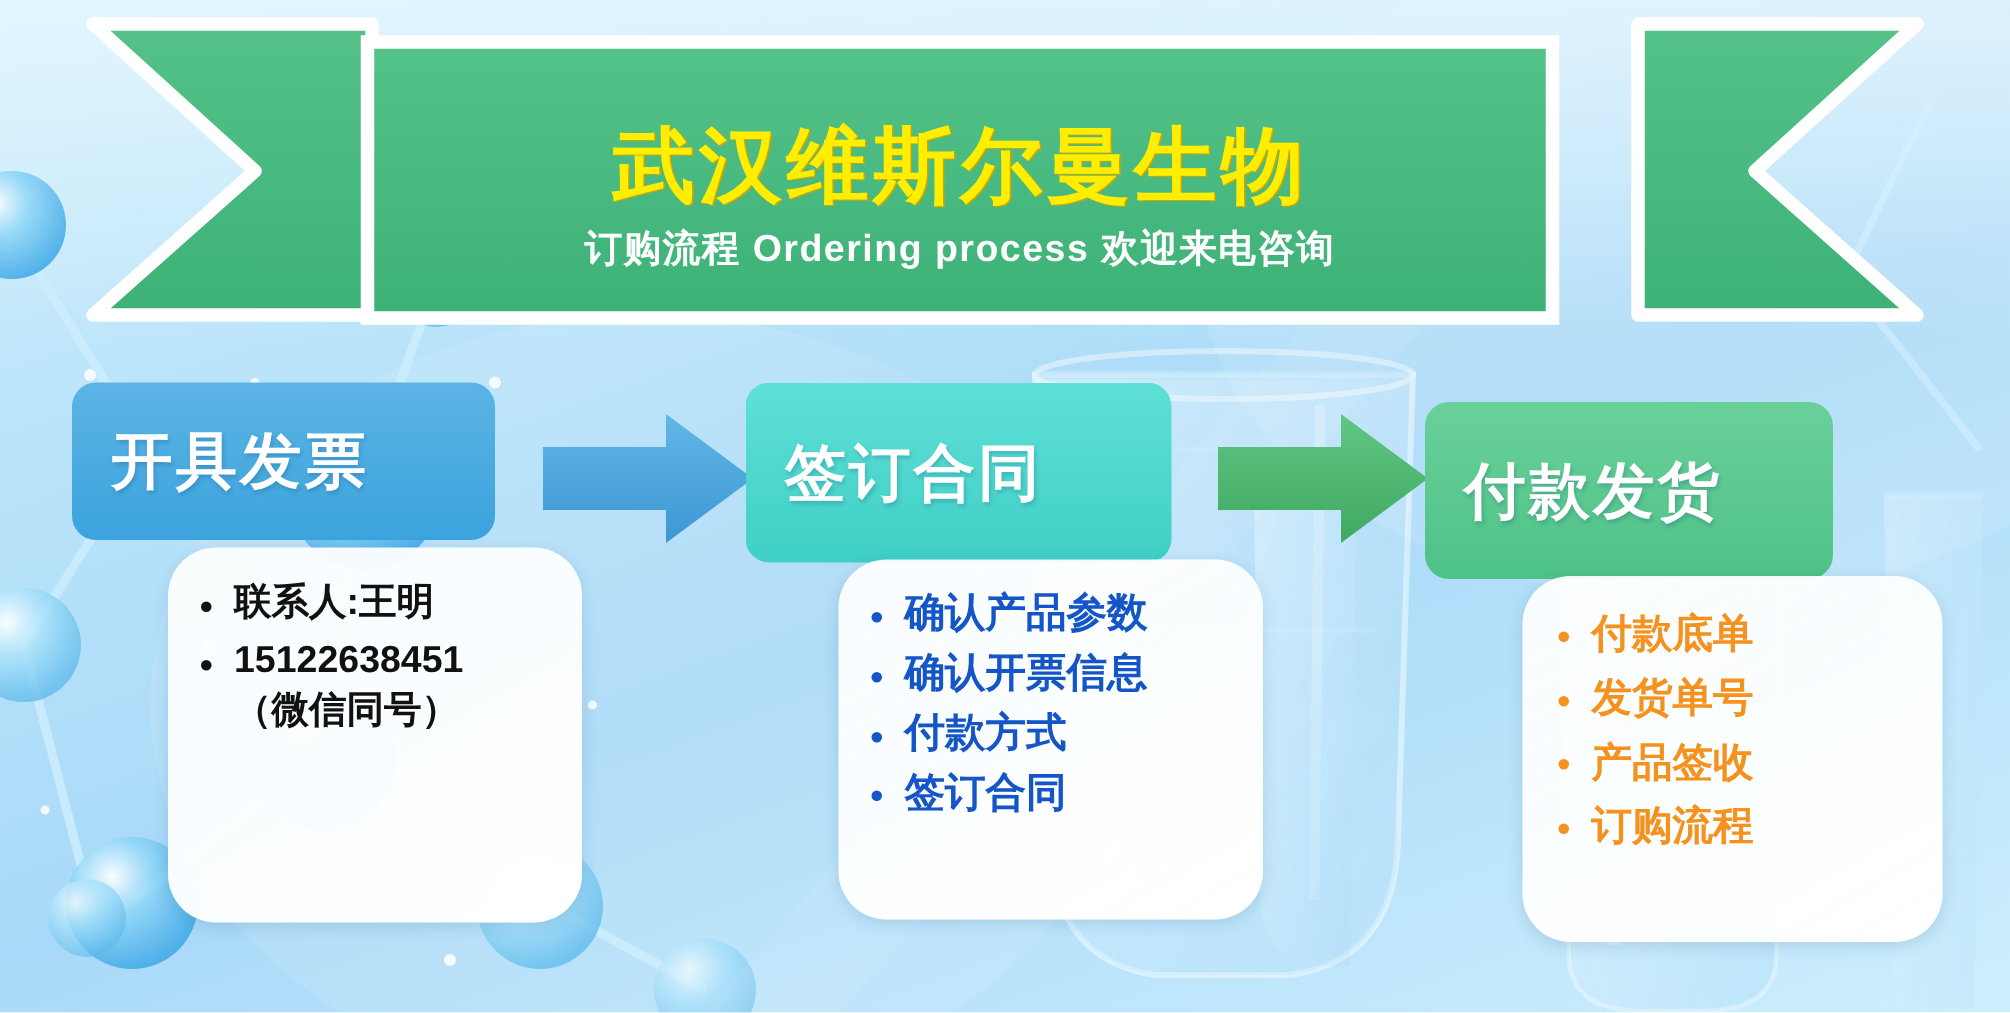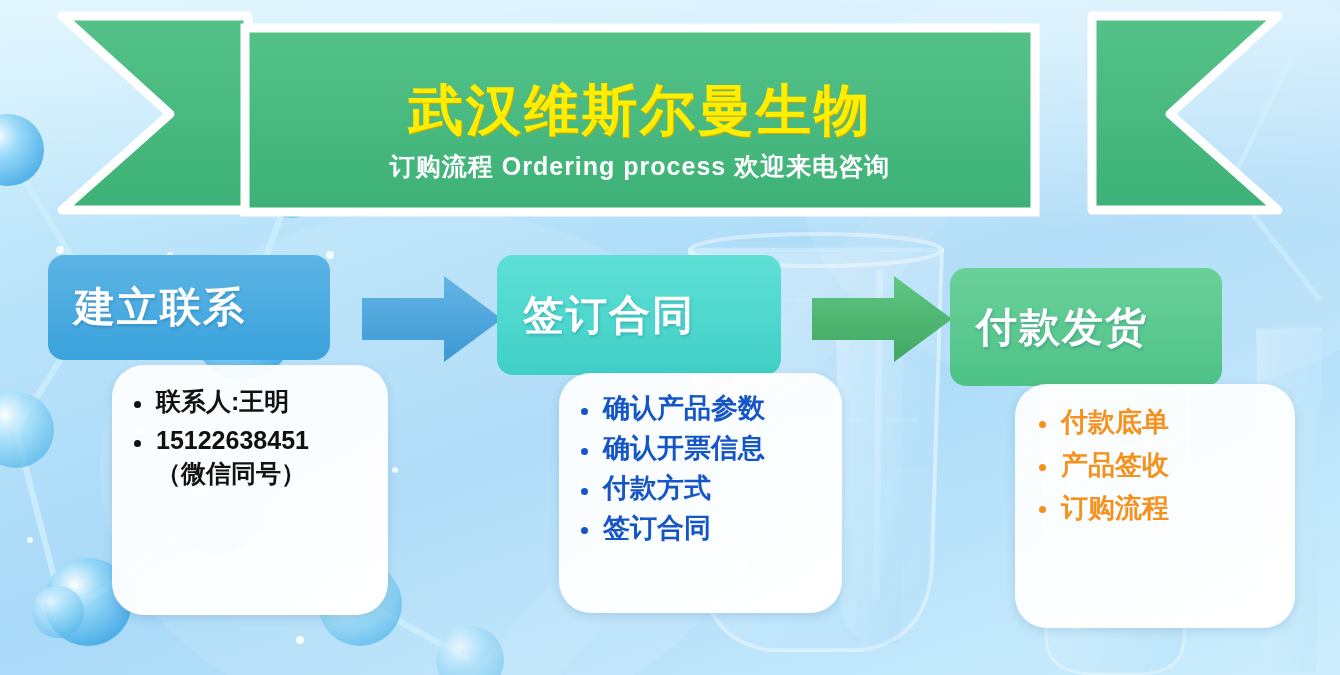--- a/index.html
+++ b/index.html
@@ -210,21 +210,21 @@
       <path d="M245,20 L1035,20 L1035,204 L245,204 Z" fill="url(#ribG)" stroke="#ffffff" stroke-width="9" stroke-linejoin="miter"></path>
     </svg>
     <div class="ribbon-text">
       <div class="ribbon-title">武汉维斯尔曼生物</div>
       <div class="ribbon-sub">订购流程  Ordering process 欢迎来电咨询</div>
     </div>
   </div>
 
   <div class="card" id="card-contact">
     <div class="card-head">
-      <span class="card-head-title">建立联系</span>
+      <span class="card-head-title">开具发票</span>
     </div>
     <div class="card-body">
       <ul class="card-list">
         <li>联系人:王明</li>
         <li>15122638451
 （微信同号）</li>
       </ul>
     </div>
   </div>
 
@@ -266,19 +266,20 @@
     </svg>
   </div>
 
   <div class="card" id="card-payment">
     <div class="card-head">
       <span class="card-head-title">付款发货</span>
     </div>
     <div class="card-body">
       <ul class="card-list">
         <li>付款底单</li>
+        <li>发货单号</li>
         <li>产品签收</li>
         <li>订购流程</li>
       </ul>
     </div>
   </div>
 
 </div>
 
 </body></html>

